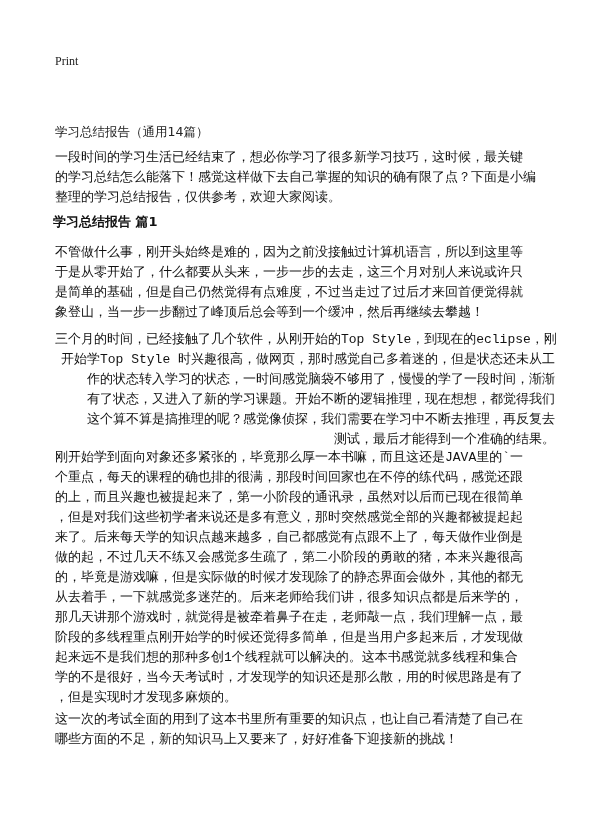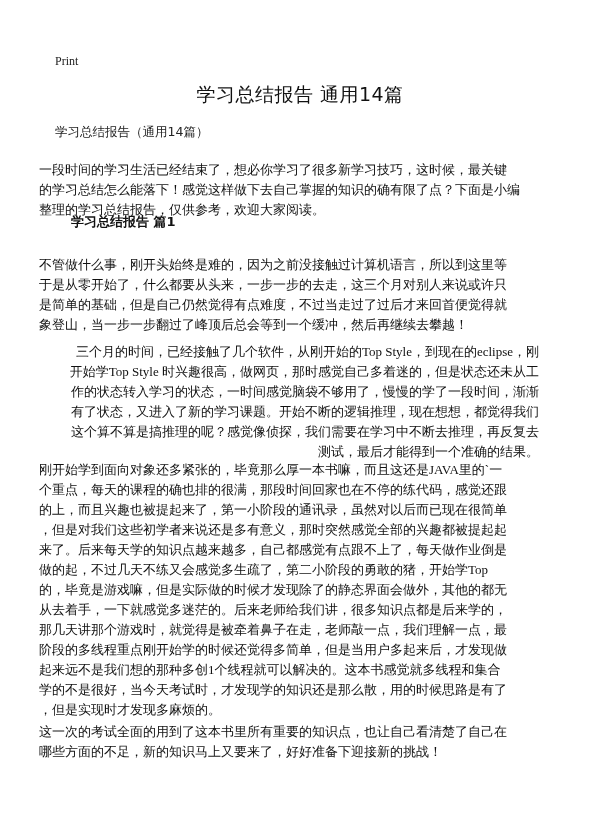--- a/index.html
+++ b/index.html
@@ -1,30 +1,29 @@
 <!DOCTYPE html>
 <html><head>
 <meta charset="utf-8">
 <style>
   html, body { margin: 0; padding: 0; background: #ffffff; }
   body { width: 600px; height: 828px; overflow: hidden; position: relative; color: #111; }
   .page { position: absolute; left: 0; top: 0; width: 600px; height: 673px; }
   .print { position: absolute; left: 55px; top: 54px; font-family: "Liberation Serif", serif; font-size: 12px; color: #222; }
   .title { position: absolute; left: 0; top: 82px; width: 600px; text-align: center; font-family: "DejaVu Sans", sans-serif; font-size: 19px; color: #111; letter-spacing: 0.5px; }
   .subtitle { position: absolute; left: 55px; top: 124px; font-family: "DejaVu Sans", sans-serif; font-size: 12.5px; color: #222; }
-  .para { position: absolute; left: 39px; width: 500px; font-family: Liberation Serif, serif; font-size: 13px; line-height: 20px; color: #111; margin-top: 12px; }
+  .para { position: absolute; left: 55px; width: 500px; font-family: Liberation Mono, monospace; font-size: 13px; line-height: 20px; color: #111; }
   .para .ln { display: block; white-space: nowrap; }
-  .heading { position: absolute; left: 71px; top: 213px; font-family: "DejaVu Sans", sans-serif; font-weight: bold; font-size: 13px; color: #111; }
+  .heading { position: absolute; left: 53px; top: 213px; font-family: "DejaVu Sans", sans-serif; font-weight: bold; font-size: 13px; color: #111; }
 </style>
 </head>
 <body>
 
 <div class="page">
   <div class="print">Print</div>
-  <div class="title">学习总结报告 通用14篇</div>
   <div class="subtitle">学习总结报告（通用14篇）</div>
 
   <div class="para" style="top:148px;">
     <span class="ln">一段时间的学习生活已经结束了，想必你学习了很多新学习技巧，这时候，最关键</span>
     <span class="ln">的学习总结怎么能落下！感觉这样做下去自己掌握的知识的确有限了点？下面是小编</span>
     <span class="ln">整理的学习总结报告，仅供参考，欢迎大家阅读。</span>
   </div>
 
   <div class="heading">学习总结报告 篇1</div>
 
@@ -43,21 +42,21 @@
     <span class="ln">这个算不算是搞推理的呢？感觉像侦探，我们需要在学习中不断去推理，再反复去</span>
     <span class="ln">测试，最后才能得到一个准确的结果。</span>
   </div>
 
   <div class="para" style="top:448px;">
     <span class="ln">刚开始学到面向对象还多紧张的，毕竟那么厚一本书嘛，而且这还是JAVA里的`一</span>
     <span class="ln">个重点，每天的课程的确也排的很满，那段时间回家也在不停的练代码，感觉还跟</span>
     <span class="ln">的上，而且兴趣也被提起来了，第一小阶段的通讯录，虽然对以后而已现在很简单</span>
     <span class="ln">，但是对我们这些初学者来说还是多有意义，那时突然感觉全部的兴趣都被提起起</span>
     <span class="ln">来了。后来每天学的知识点越来越多，自己都感觉有点跟不上了，每天做作业倒是</span>
-    <span class="ln">做的起，不过几天不练又会感觉多生疏了，第二小阶段的勇敢的猪，开始学Top</span>
+    <span class="ln">做的起，不过几天不练又会感觉多生疏了，第二小阶段的勇敢的猪，本来兴趣很高</span>
     <span class="ln">的，毕竟是游戏嘛，但是实际做的时候才发现除了的静态界面会做外，其他的都无</span>
     <span class="ln">从去着手，一下就感觉多迷茫的。后来老师给我们讲，很多知识点都是后来学的，</span>
     <span class="ln">那几天讲那个游戏时，就觉得是被牵着鼻子在走，老师敲一点，我们理解一点，最</span>
     <span class="ln">阶段的多线程重点刚开始学的时候还觉得多简单，但是当用户多起来后，才发现做</span>
     <span class="ln">起来远不是我们想的那种多创1个线程就可以解决的。这本书感觉就多线程和集合</span>
     <span class="ln">学的不是很好，当今天考试时，才发现学的知识还是那么散，用的时候思路是有了</span>
     <span class="ln">，但是实现时才发现多麻烦的。</span>
   </div>
 
   <div class="para" style="top:710px;">

